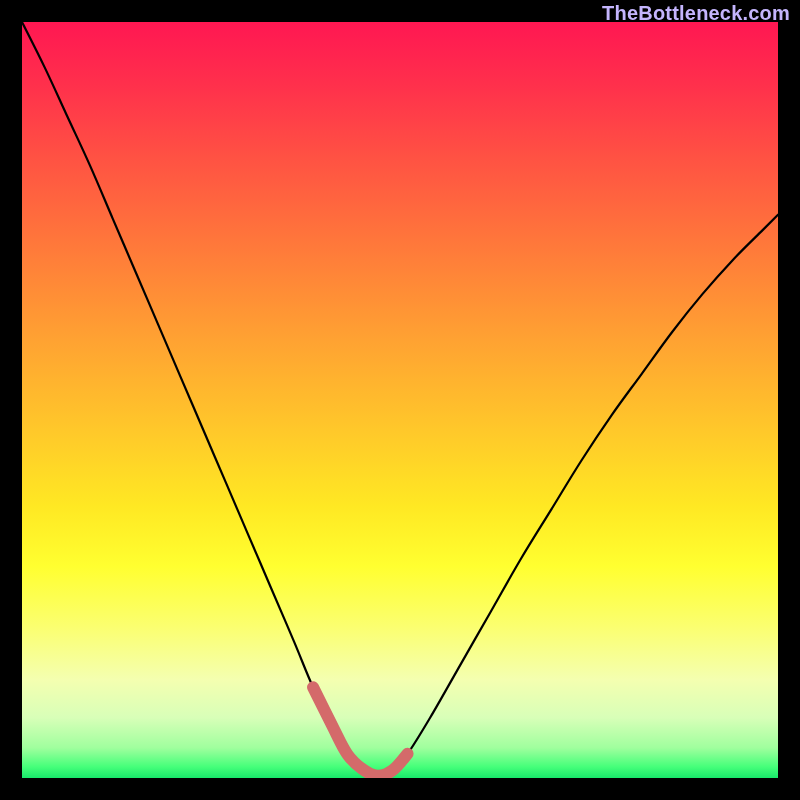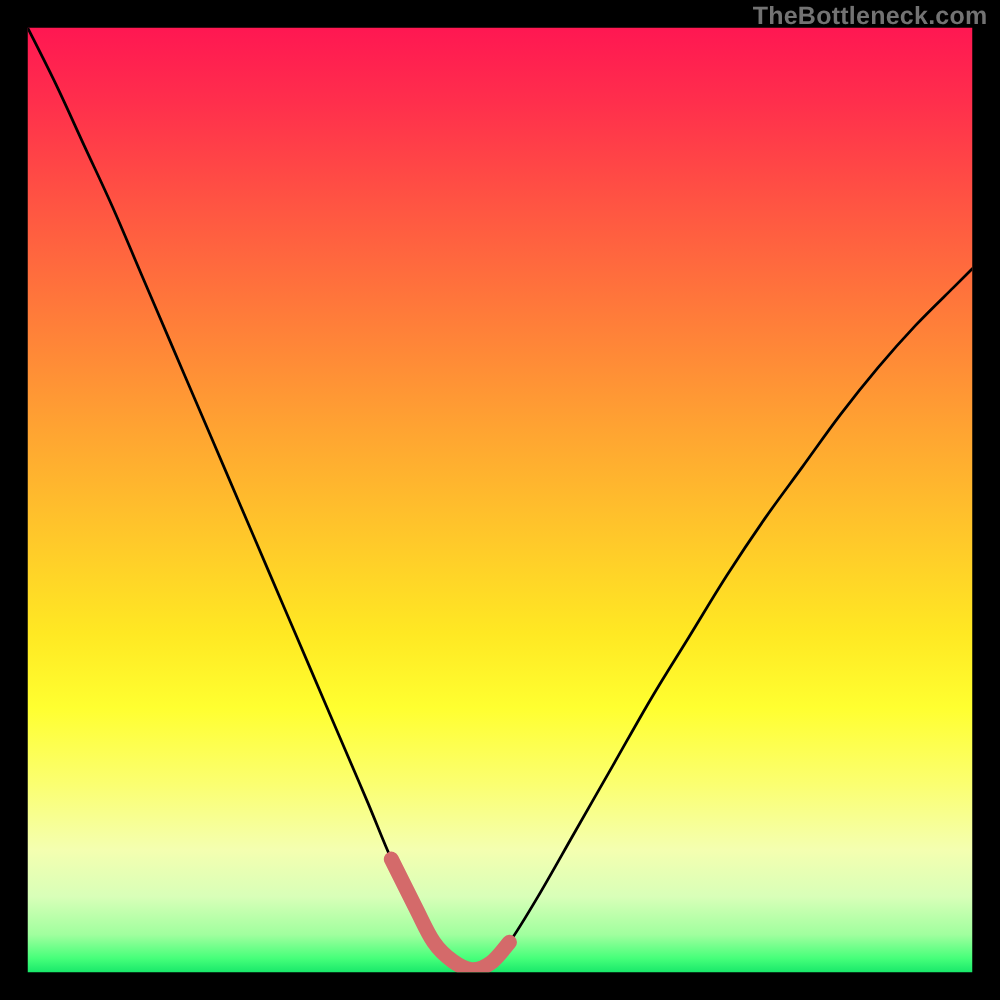--- a/index.html
+++ b/index.html
@@ -43,21 +43,21 @@
     position: absolute;
     inset: 0;
   }
   .watermark {
     position: absolute;
     top: 2px;
     right: 10px;
     font-family: Arial, Helvetica, sans-serif;
     font-size: 20px;
     font-weight: 600;
-    color: #737373;
+    color: #c4b5fd;
     letter-spacing: 0.2px;
     user-select: none;
   }
 </style>
 </head>
 <body>
 
 <div class="stage">
 
   <div class="plot-area">

